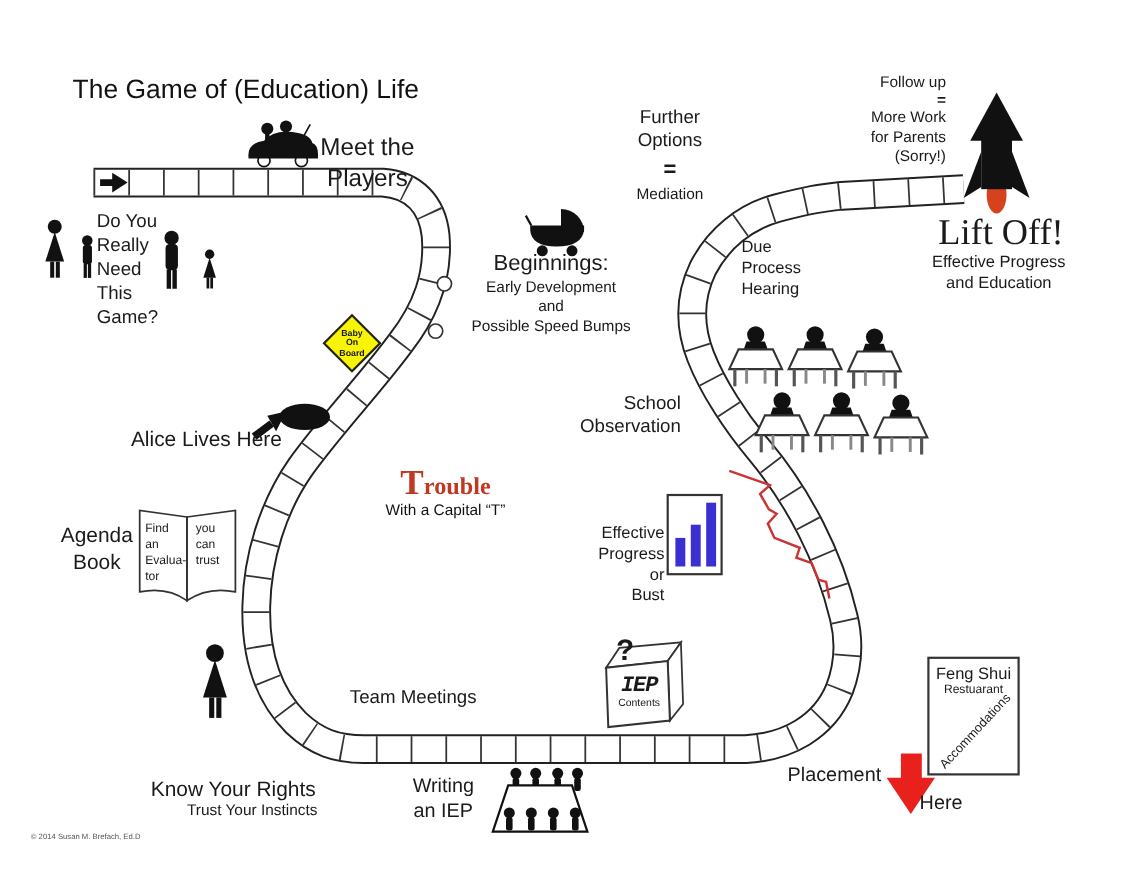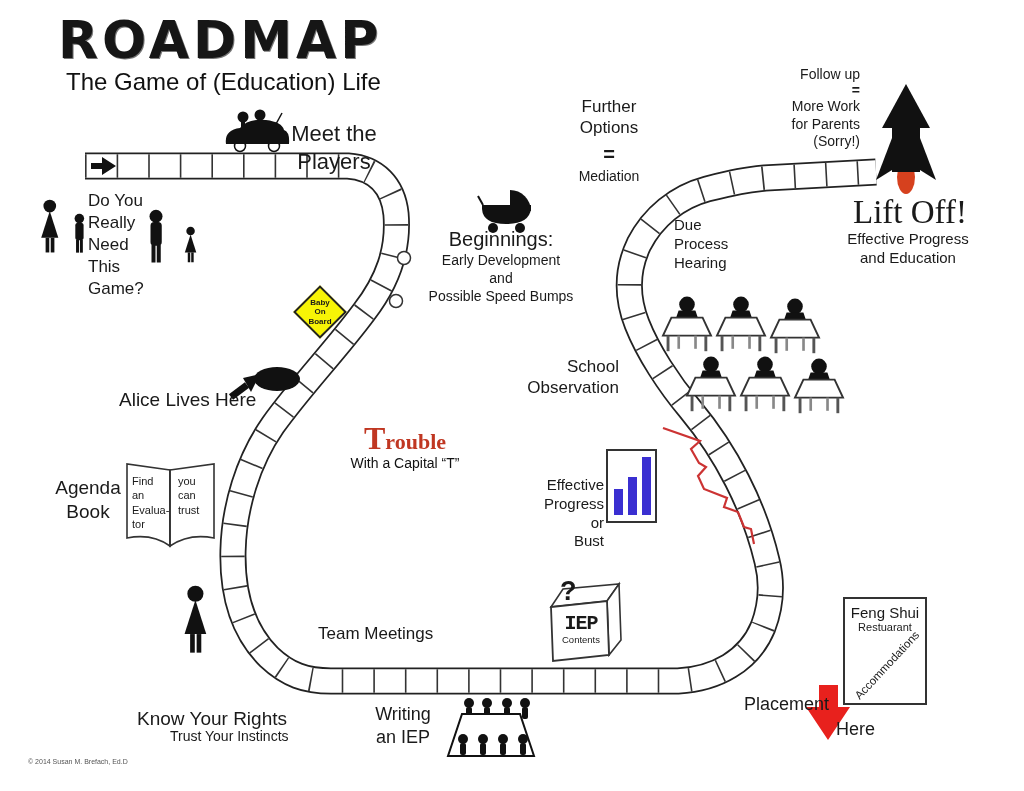--- a/index.html
+++ b/index.html
@@ -35,40 +35,40 @@
 
   .lbl-agenda { left:48px; top:476px; width:80px; font-size:19px; }
   .book-text { font-size:11px; line-height:1.3; }
   .lbl-indep { left:255px; top:565px; width:160px; font-size:17px; }
   .lbl-team { left:318px; top:624px; font-size:17px; }
   .lbl-know { left:137px; top:708px; font-size:19px; }
   .lbl-trust { left:170px; top:728px; font-size:14px; }
   .lbl-wiep { left:366px; top:703px; width:74px; font-size:18px; }
 
   .iep-q { left:560px; top:576px; font-size:27px; font-weight:bold; }
-  .iep-title { left:556px; top:612px; width:50px; font-size:20px; font-weight:bold; font-family:"Liberation Mono", monospace; letter-spacing:-1px; }
+  .iep-title { left:556px; top:612px; width:50px; font-size:20px; font-weight:bold; font-family:"Liberation Mono", monospace; letter-spacing:-1px;font-style:italic; }
   .iep-sub { left:552px; top:634px; width:58px; font-size:9.5px; }
 
   .lbl-eff { left:526px; top:456px; width:78px; font-size:15px; }
   .bars { left:606px; top:449px; width:51px; height:74px; border:2px solid #333; background:#fff; }
   .bars i { position:absolute; bottom:6px; width:9px; background:#3a2fd1; display:block; }
 
   .lbl-school { left:503px; top:336px; width:116px; font-size:17px; }
   .lbl-due { left:674px; top:216px; font-size:15px; }
   .further { left:566px; top:96px; width:86px; text-align:center; }
   .further .a { font-size:17px; white-space:pre-line; line-height:1.25; }
   .further .eq { font-size:20px; font-weight:bold; margin:4px 0 2px; }
   .further .b { font-size:14px; }
 
   .followup { left:772px; top:66px; width:88px; text-align:right; font-size:14px; line-height:1.15; }
   .followup .eq { font-weight:bold; }
   .liftoff { left:840px; top:194px; width:140px; font-size:33px; font-family:"Liberation Serif", serif; }
   .liftoff-sub { left:832px; top:230px; width:152px; font-size:15px; }
 
-  .lbl-place { left:716px; top:694px; font-size:18px;margin-left:28px; }
+  .lbl-place { left:716px; top:694px; font-size:18px; }
   .lbl-here { left:836px; top:719px; font-size:18px; }
 
   .baby-wrap { left:292px; top:284px; width:56px; height:56px; }
   .baby-diamond { position:absolute; left:9px; top:9px; width:38px; height:38px;
     background:#f7f406; border:2px solid #222; transform:rotate(45deg); }
   .baby-text { position:absolute; left:0; top:0; width:56px; height:56px;
     display:flex; align-items:center; justify-content:center; text-align:center;
     font-size:8px; line-height:1.2; font-weight:bold; white-space:pre-line; }
 
   .feng { left:843px; top:597px; width:84px; height:108px; border:2px solid #333; background:#fff; text-align:center; }
@@ -202,21 +202,20 @@
       <ellipse cx="906" cy="177" rx="9" ry="17" fill="#d6411e"></ellipse>
       <polygon points="906,84 930,128 882,128" fill="#111"></polygon>
       <rect x="892" y="120" width="28" height="52" fill="#111"></rect>
       <polygon points="892,138 876,180 892,170" fill="#111"></polygon>
       <polygon points="920,138 936,180 920,170" fill="#111"></polygon>
     </g>
 
     <polygon points="819,685 838,685 838,707 850,707 828,740 806,707 819,707" fill="#e8211d"></polygon>
   </svg>
 
-  <div class="abs title">ROADMAP</div>
   <div class="abs subtitle">The Game of (Education) Life</div>
 
   <div class="abs t ctr lbl-meet">Meet the
 Players</div>
   <div class="abs t lbl-need">Do You
 Really
 Need
 This
 Game?</div>
 

